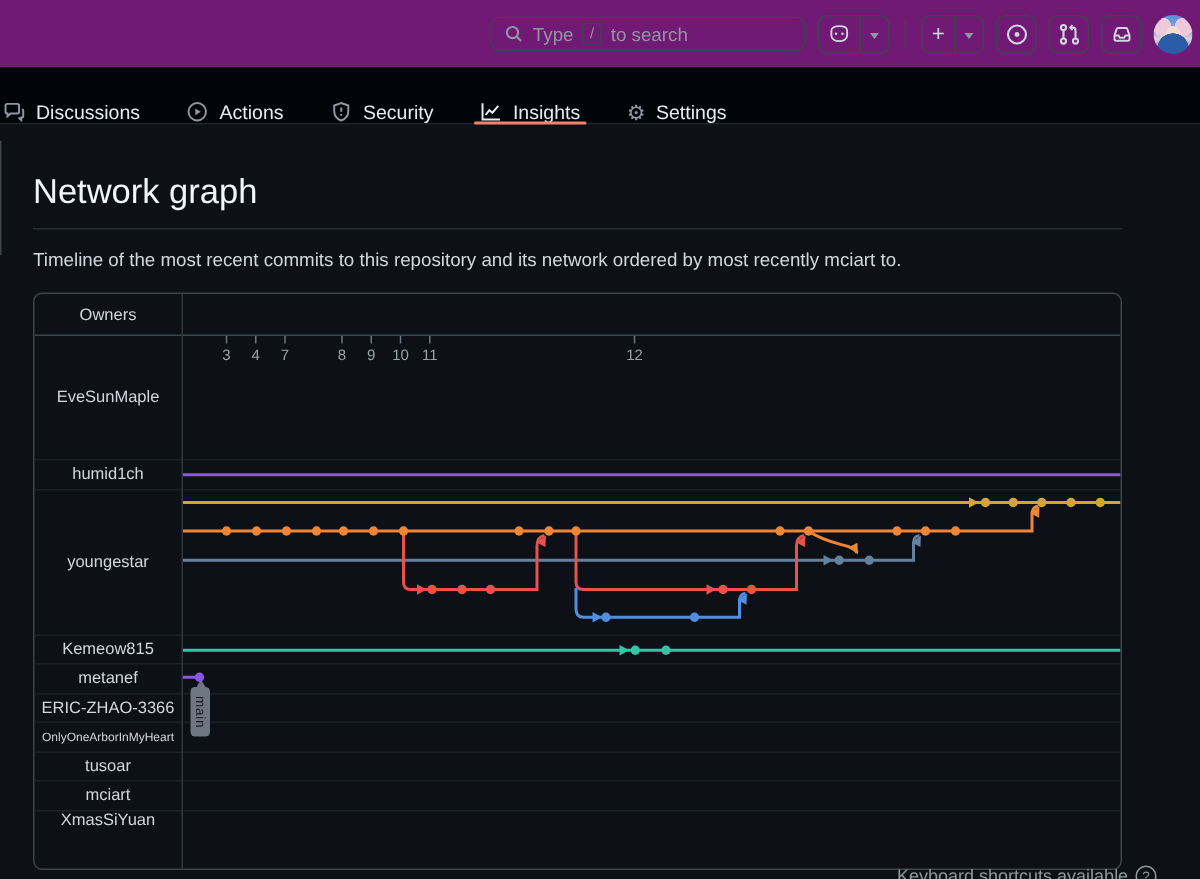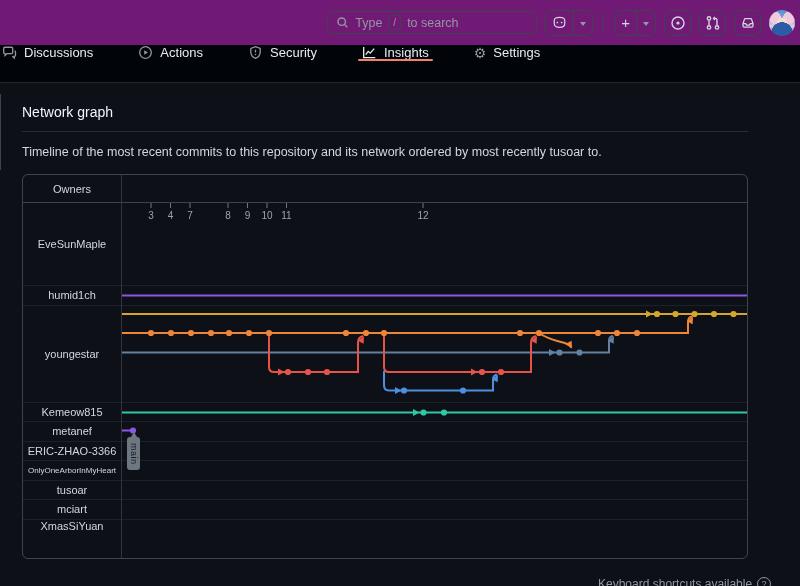--- a/index.html
+++ b/index.html
@@ -43,37 +43,37 @@
     background:
       radial-gradient(circle at 50% 88%, #2d5ca6 0 40%, transparent 41%),
       radial-gradient(circle at 50% 48%, #f3dcd2 0 26%, transparent 27%),
       radial-gradient(circle at 22% 30%, #f0c9dc 0 22%, transparent 23%),
       radial-gradient(circle at 78% 30%, #f0c9dc 0 22%, transparent 23%),
       linear-gradient(180deg, #5b8fd9 0%, #7fa8e4 38%, #e9cfd9 62%, #3e69b0 100%);
   }
   
   .tabbar {
     height:38px; background:#010409; border-bottom:1px solid #21262d;
-    display:flex; align-items:flex-start;gap:14px;
+    display:flex; align-items:flex-end;
   }
   .tab {
     display:flex; align-items:center; gap:7px; padding:0 9px; margin-right:13px;
     position:relative; color:#e6edf3; font-size:13px; cursor:pointer;
   }
   .tab svg { flex:none; }
   .tab.first { margin-left:-7px; }
   .tab.active { font-weight:normal; }
   .tab.active .tab-underline {
     position:absolute; left:5px; right:5px; bottom:-1px; height:2px;
     background:#f78166; border-radius:2px;
   }
   .tab .glyph { font-size:14px; color:#9198a1; line-height:1; }
   
   main { padding:0 30px 0 22px; }
-  .page-title { font-size:14px; font-weight:400; color:#f0f6fc; margin:21px 0 11px; }
+  .page-title { font-size:23px; font-weight:400; color:#f0f6fc; margin:31px 0 11px; }
   .title-rule { height:1px; background:#262c36; border:0; margin:0 0 13px; width:726px; }
   .page-desc { font-size:12.5px; color:#d1d7e0; margin:0 0 15px; }
   .left-artifact { position:absolute; left:0; top:94px; width:1px; height:76px; background:#3d444d; }
   
   .network-table {
     position:relative; width:726px; height:385px;
     border:1px solid #3d444d; border-radius:6px; overflow:hidden;
   }
   .thead { height:28px; border-bottom:1px solid #3d444d; display:flex; align-items:center; }
   .owners-h { width:98px; text-align:center; color:#d1d7e0; font-size:11px; }
@@ -208,21 +208,21 @@
     <span class="glyph">⚙</span>
     <span>Settings</span>
   </div>
 </nav>
 
 <div class="left-artifact"></div>
 
 <main>
   <h2 class="page-title">Network graph</h2>
   <hr class="title-rule">
-  <p class="page-desc">Timeline of the most recent commits to this repository and its network ordered by most recently tusoar to.</p>
+  <p class="page-desc">Timeline of the most recent commits to this repository and its network ordered by most recently mciart to.</p>
 
   <div class="network-table">
     <div class="thead">
       <div class="owners-h">Owners</div>
     </div>
     <div id="owner-rows">
         <div class="row" style="height: 83px;">
           <div class="owner-cell">EveSunMaple</div>
           <div class="graph-cell"></div>
         </div>

